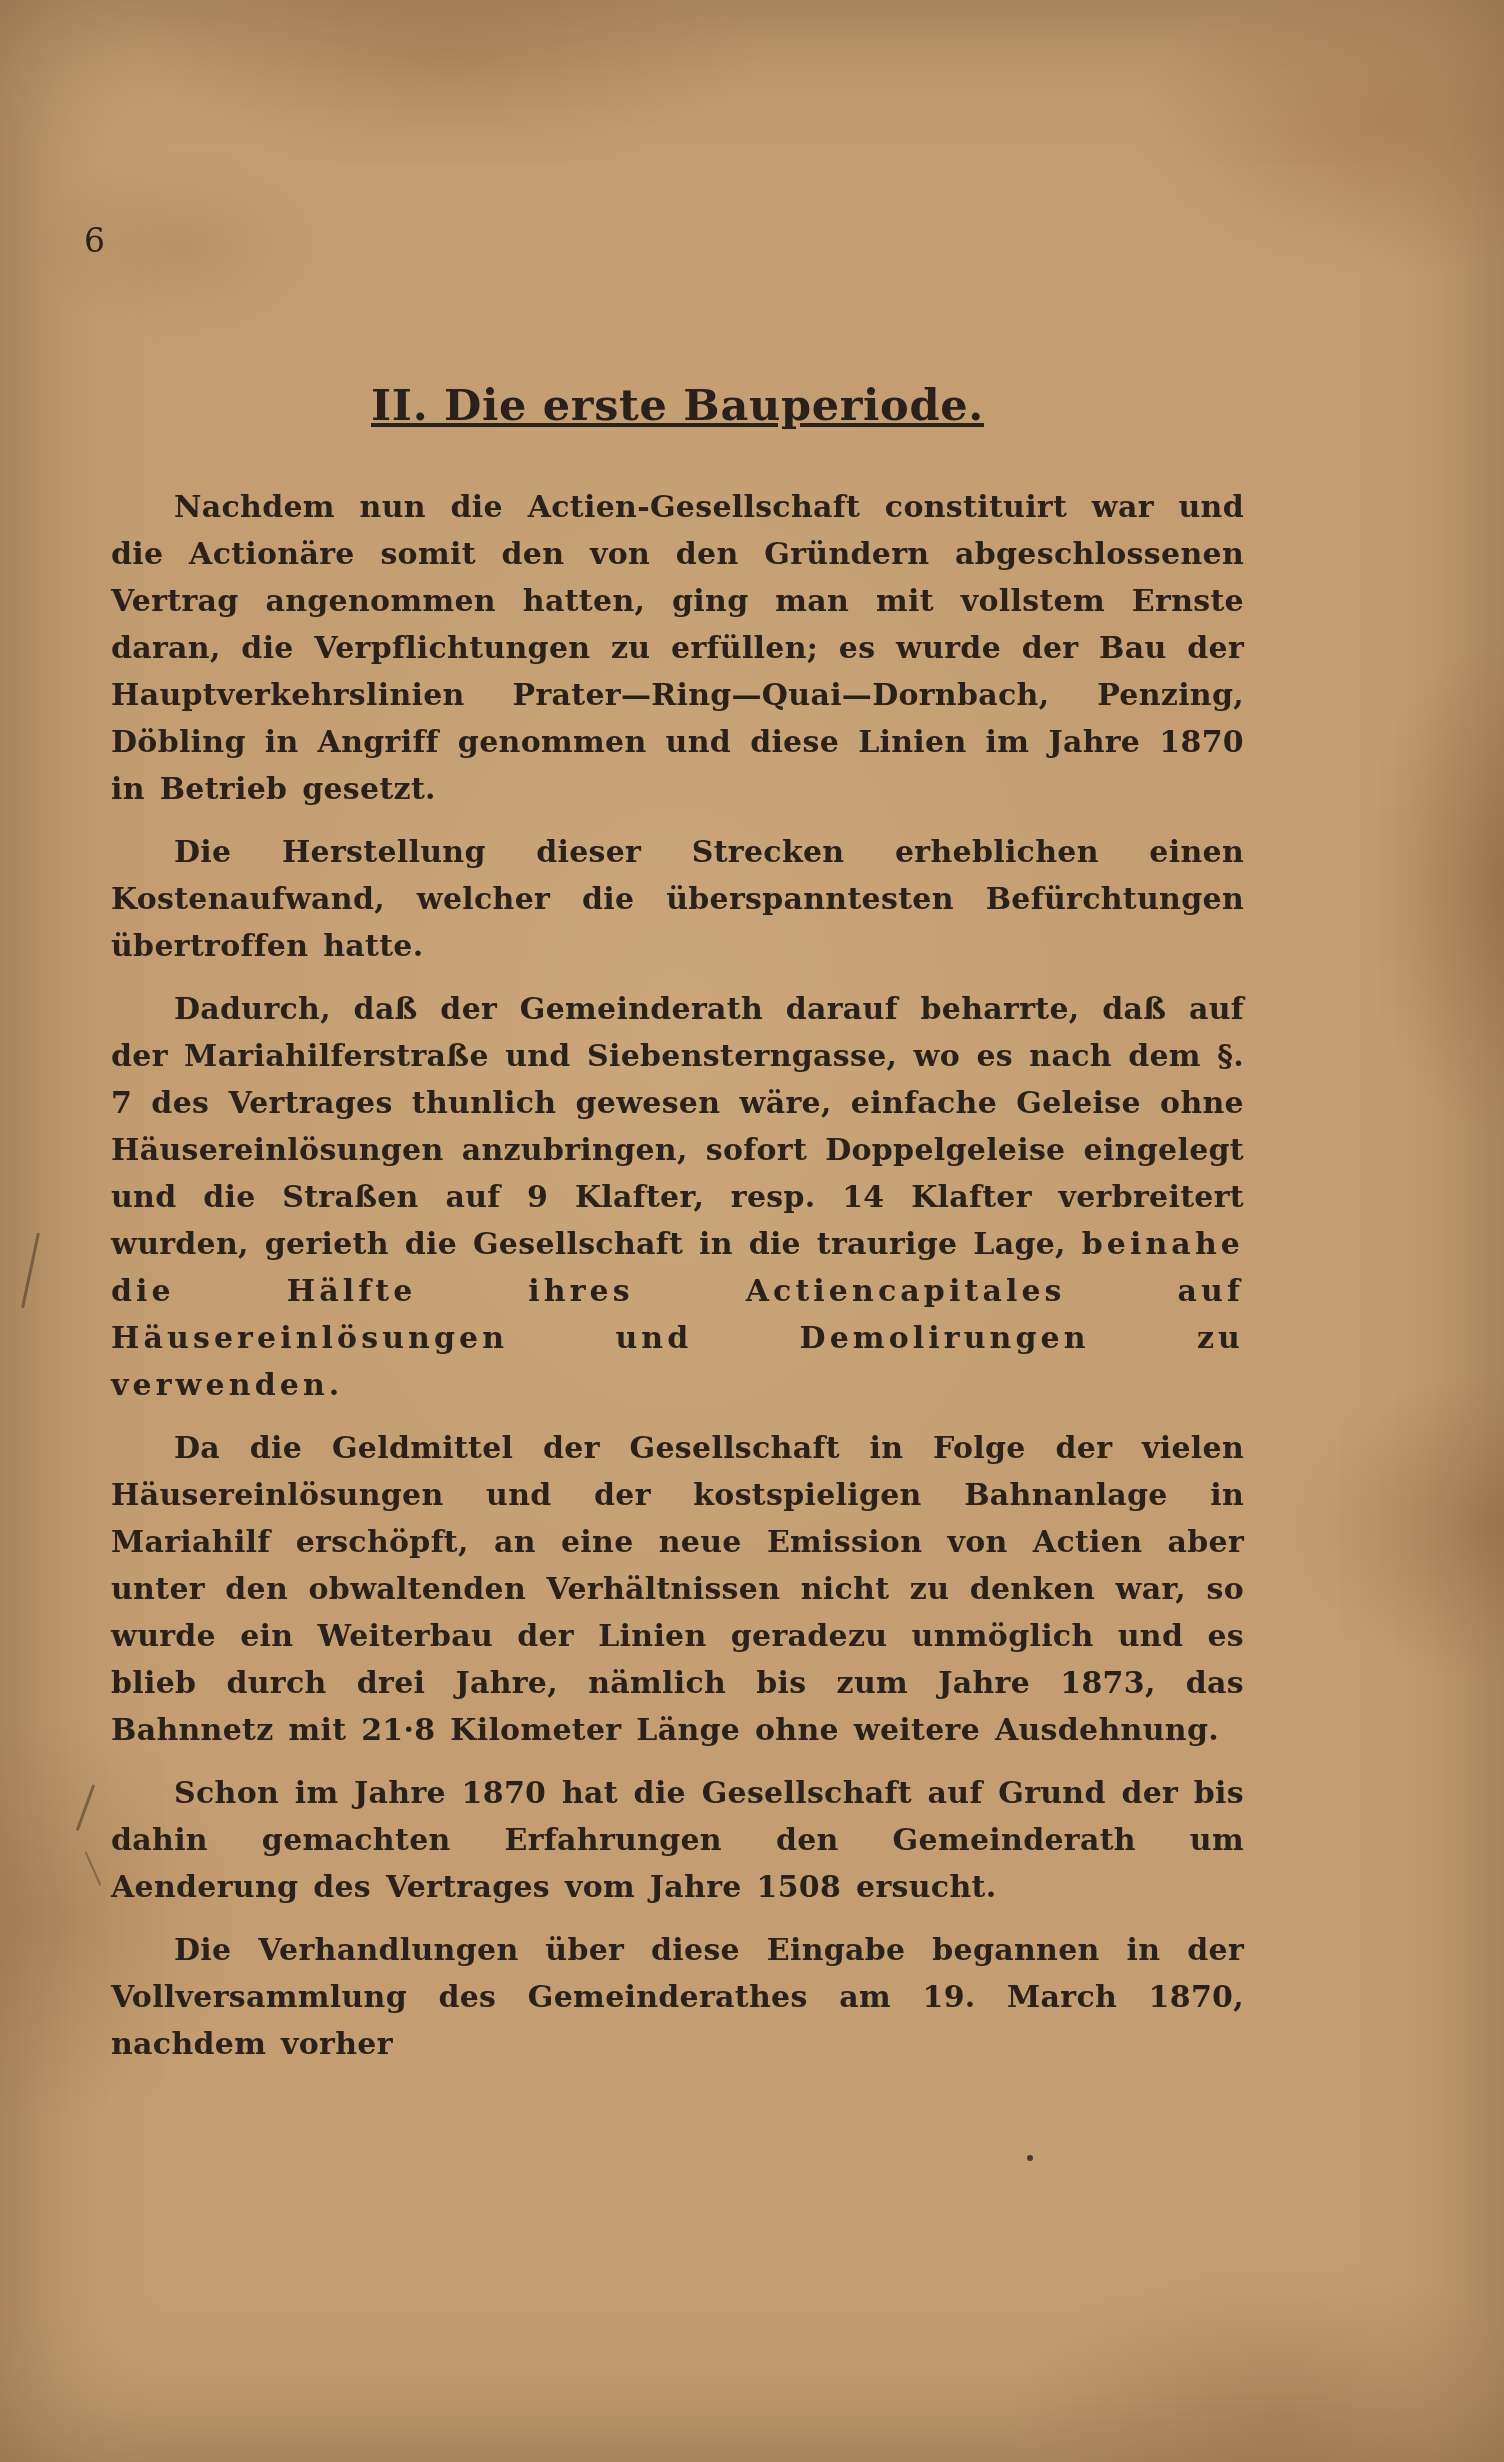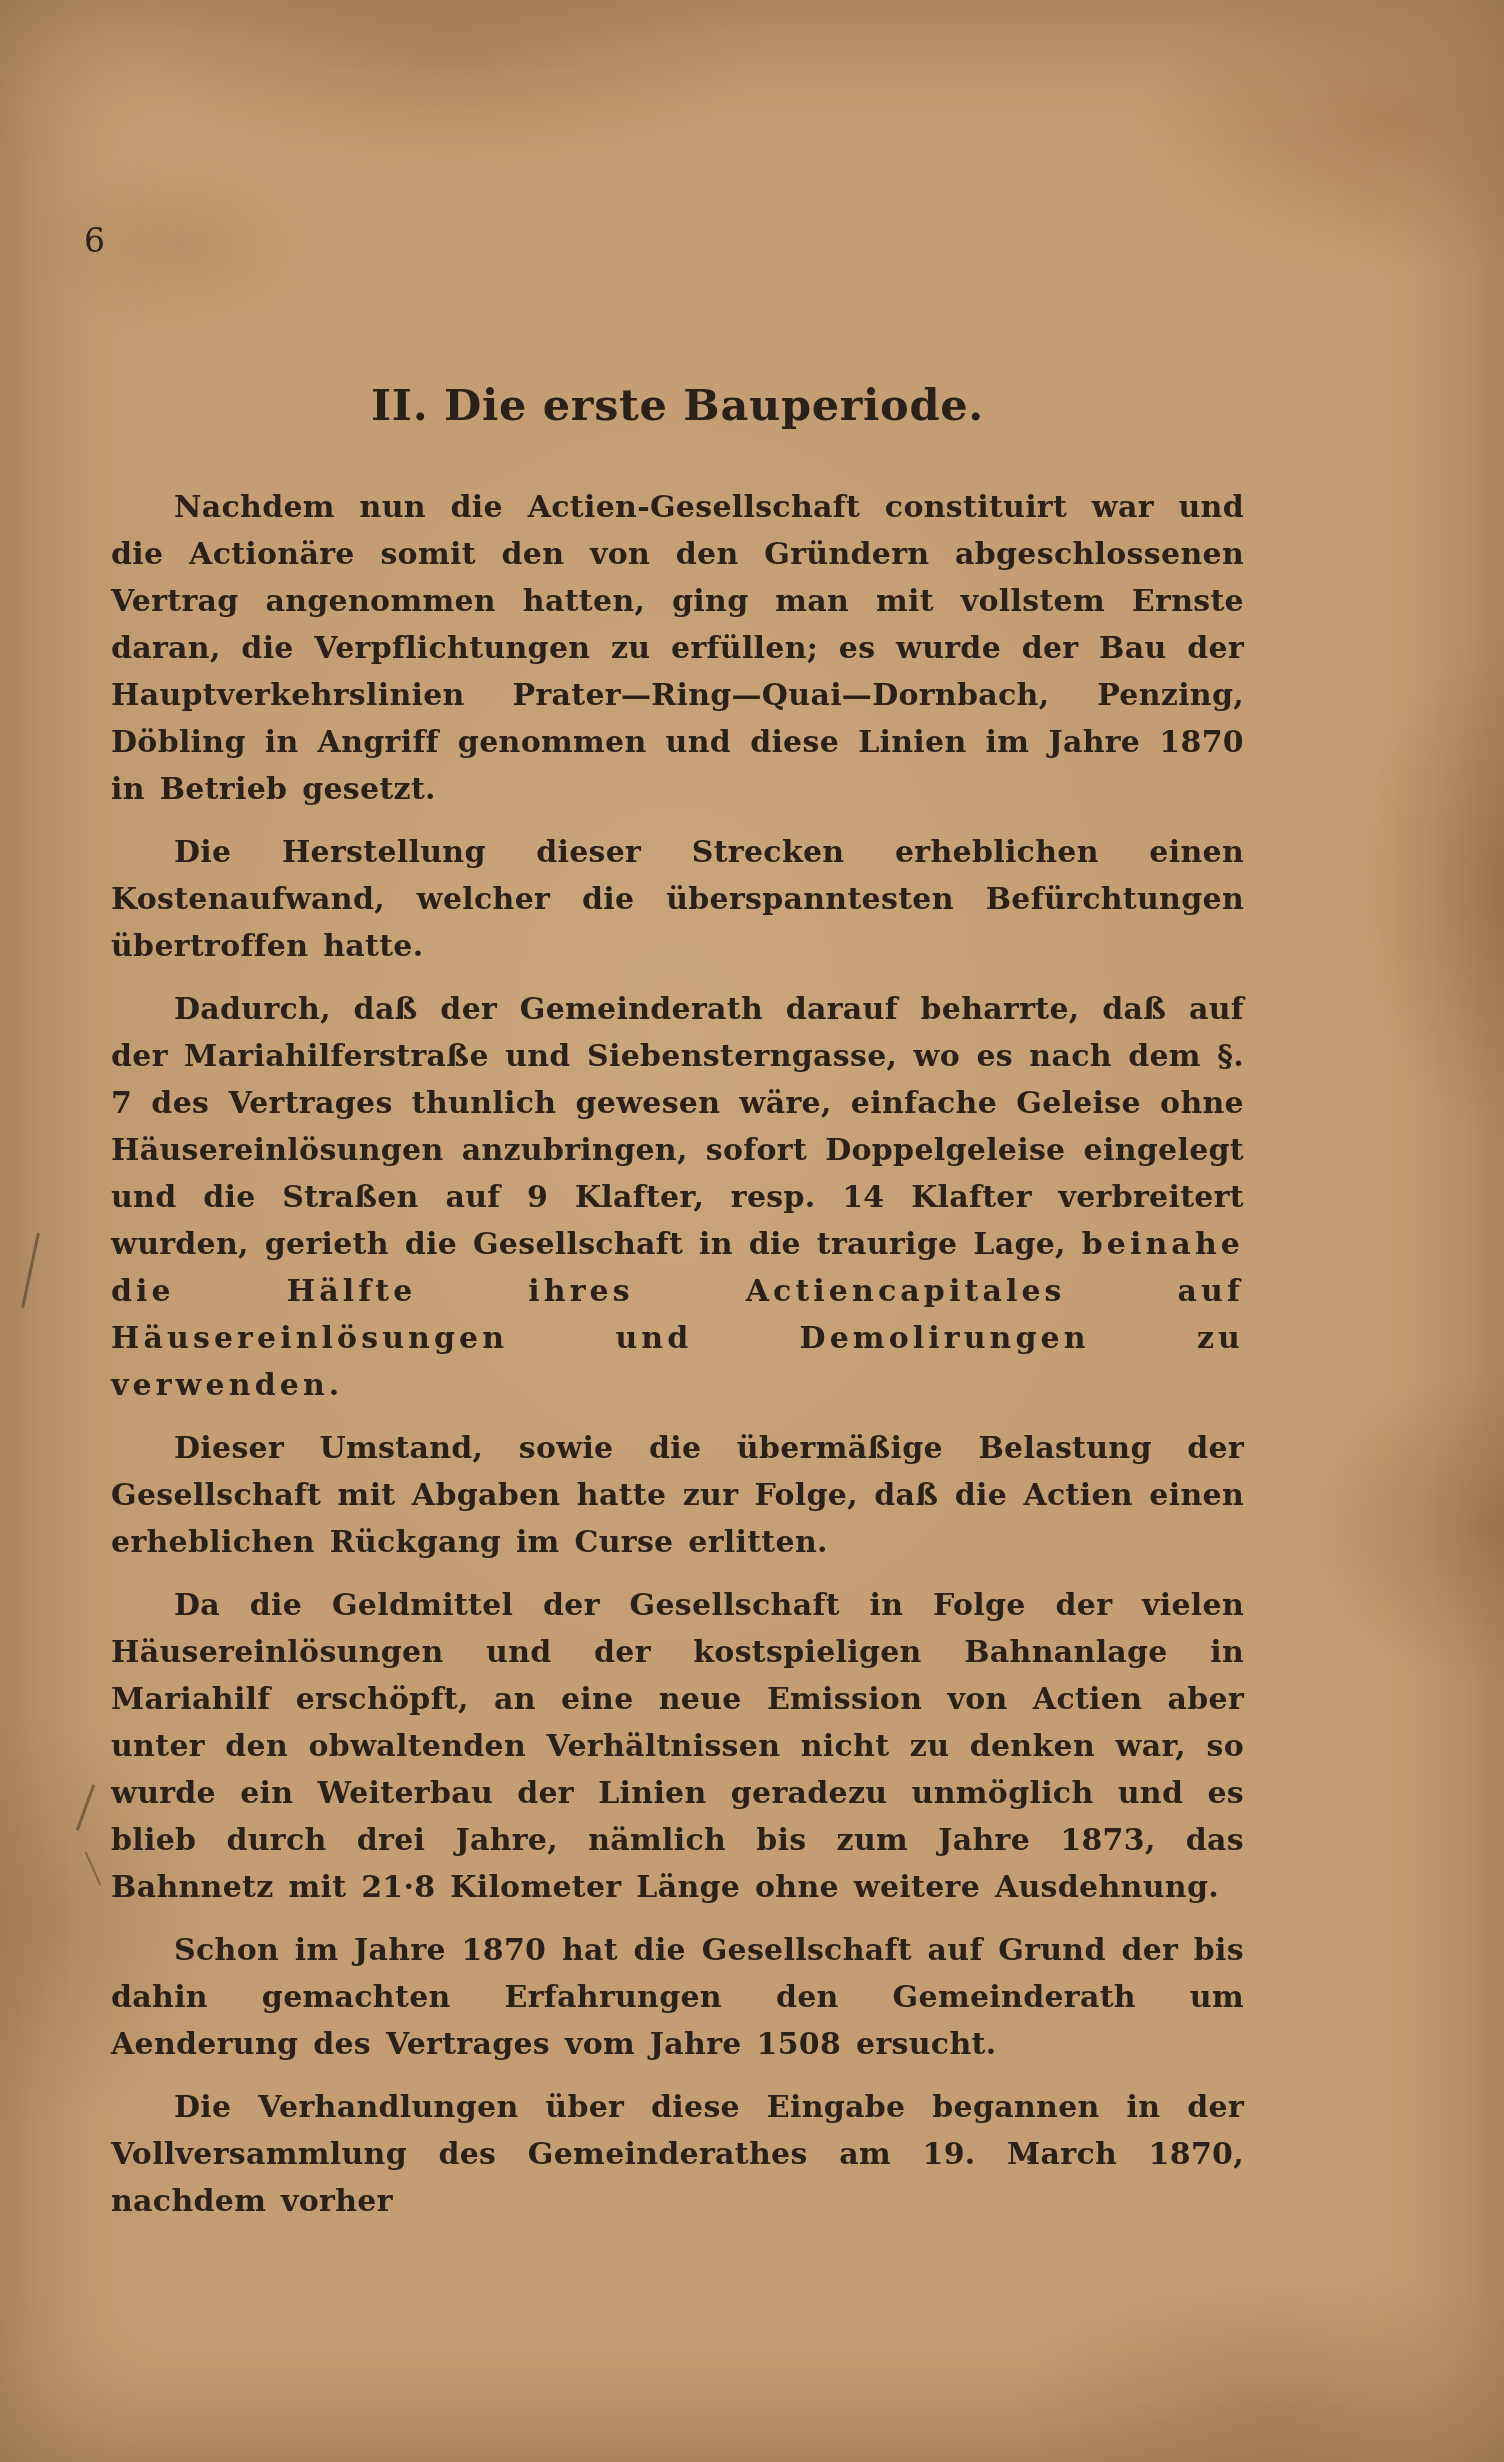--- a/index.html
+++ b/index.html
@@ -38,20 +38,21 @@
     left: 95px;
     top: 380px;
     width: 1165px;
   }
   .heading {
     margin: 0 0 53px 0;
     text-align: center;
     font-size: 43px;
     font-weight: 700;
     letter-spacing: 0.7px;
+    text-decoration: underline;
   }
   .content p {
     margin: 16px;
     text-indent: 63px;
     text-align: justify;
     font-size: 30px;
     line-height: 47px;
     word-spacing: 4.1px;
     letter-spacing: 0.3px;
     font-weight: bold;
@@ -87,21 +88,20 @@
 
   <div class="content">
 
     <h1 class="heading">II. Die erste Bauperiode.</h1>
 
     <p>Nachdem nun die Actien-Gesellschaft constituirt war und die Actionäre somit den von den Gründern abgeschlossenen Vertrag angenommen hatten, ging man mit vollstem Ernste daran, die Verpflichtungen zu erfüllen; es wurde der Bau der Hauptverkehrslinien Prater—Ring—Quai—Dornbach, Penzing, Döbling in Angriff genommen und diese Linien im Jahre 1870 in Betrieb gesetzt.</p>
     <p>Die Herstellung dieser Strecken erheblichen einen Kostenaufwand, welcher die überspanntesten Befürchtungen übertroffen hatte.</p>
 
     <p><span>Dadurch, daß der Gemeinderath darauf beharrte, daß auf der Mariahilferstraße und Siebensterngasse, wo es nach dem §. 7 des Vertrages thunlich gewesen wäre, einfache Geleise ohne Häusereinlösungen anzubringen, sofort Doppelgeleise eingelegt und die Straßen auf 9 Klafter, resp. 14 Klafter verbreitert wurden, gerieth die Gesellschaft in die traurige Lage, </span><span class="spaced">beinahe die Hälfte ihres Actiencapitales auf Häusereinlösungen und Demolirungen zu verwenden.</span></p>
 
-    <p>Dieser Umstand, sowie die übermäßige Belastung der Gesellschaft mit Abgaben hatte zur Folge, daß die Actien einen erheblichen Rückgang im Curse erlitten.</p>
     <p>Da die Geldmittel der Gesellschaft in Folge der vielen Häusereinlösungen und der kostspieligen Bahnanlage in Mariahilf erschöpft, an eine neue Emission von Actien aber unter den obwaltenden Verhältnissen nicht zu denken war, so wurde ein Weiterbau der Linien geradezu unmöglich und es blieb durch drei Jahre, nämlich bis zum Jahre 1873, das Bahnnetz mit 21·8 Kilometer Länge ohne weitere Ausdehnung.</p>
     <p>Schon im Jahre 1870 hat die Gesellschaft auf Grund der bis dahin gemachten Erfahrungen den Gemeinderath um Aenderung des Vertrages vom Jahre 1508 ersucht.</p>
     <p>Die Verhandlungen über diese Eingabe begannen in der Vollversammlung des Gemeinderathes am 19. March 1870, nachdem vorher</p>
 
   </div>
 
   <div class="pencil-stroke stroke-1"></div>
   <div class="pencil-stroke stroke-2"></div>
   <div class="pencil-stroke stroke-3"></div>
   <div class="ink-speck"></div>

